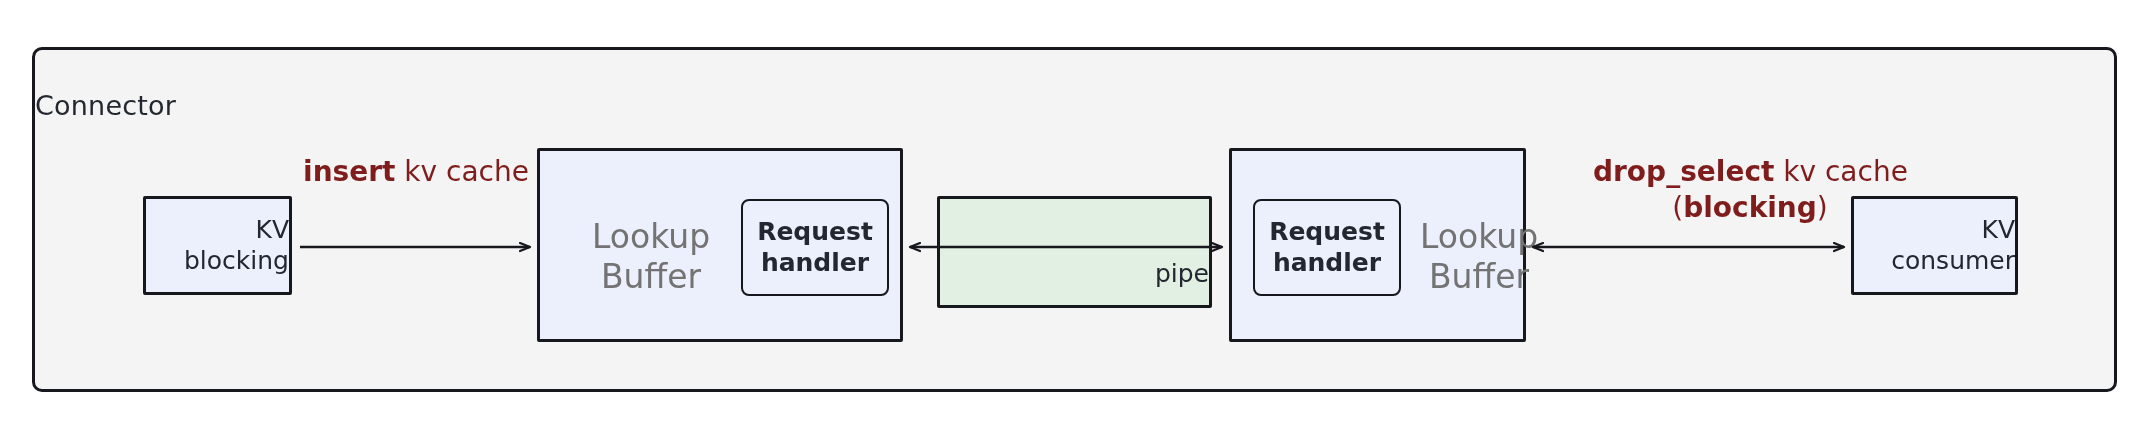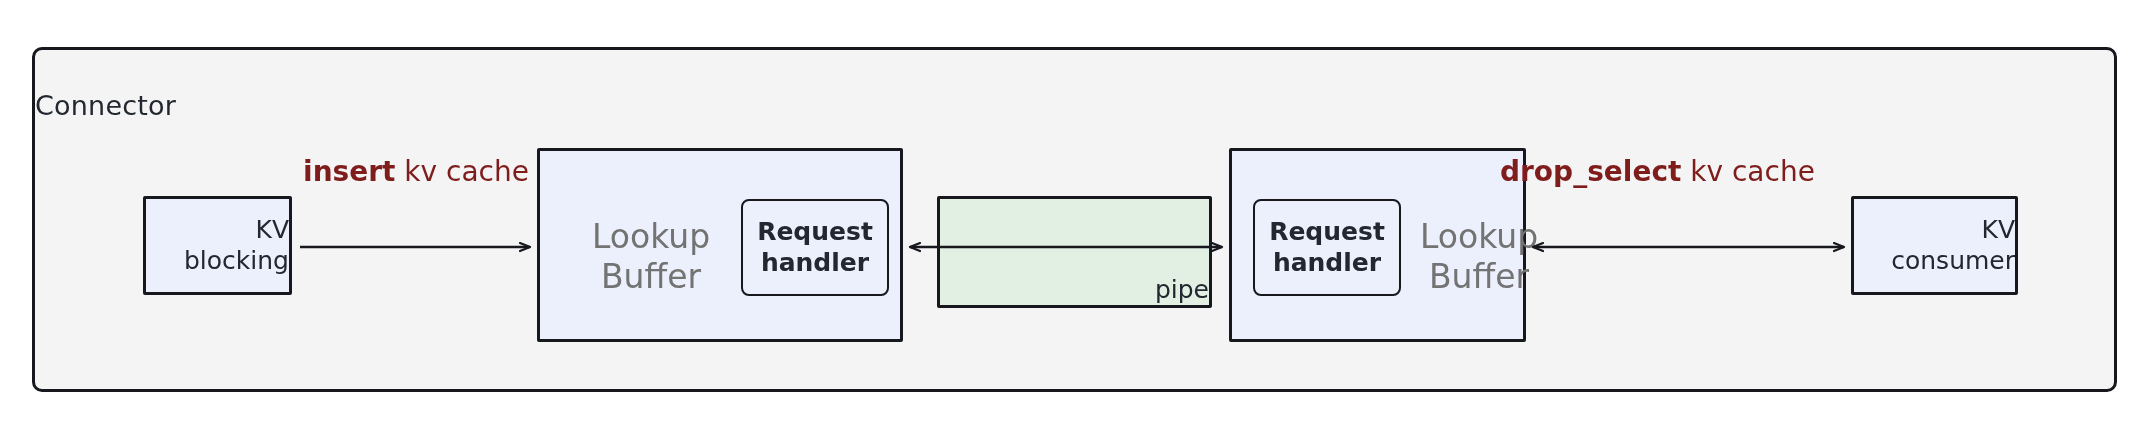--- a/index.html
+++ b/index.html
@@ -103,20 +103,21 @@
   .lb-left  .req-handler { left: 201px; }
   .lb-right .req-handler { left: 21px; }
 
   .lb-left  .lb-label { position: absolute; left: 52px;  top: 66px; }
   .lb-right .lb-label { position: absolute; left: 188px; top: 66px; }
 
   
   .pipe-box {
     left: 937px; top: 196px; width: 275px; height: 112px;
     justify-content: flex-end;
+    padding-bottom: 16px;
   }
 
   
   #arrows {
     position: absolute;
     left: 0; top: 0;
     width: 2146px;
     height: 438px;
     pointer-events: none;
   }
@@ -128,21 +129,21 @@
     font-size: 28px;
     line-height: 1.3;
     color: #7f1d1d;
     white-space: nowrap;
   }
   .edge-label b { font-weight: 700; }
   .edge-label .l1 { display: block; }
   .edge-label .l2 { display: block; }
 
   .label-insert { left: 300px; top: 154px; width: 232px; }
-  .label-drop   { left: 1500px; top: 154px; width: 314px; }
+  .label-drop   { left: 1593px; top: 154px; width: 314px; }
 </style>
 </head>
 <body>
 
 <div id="stage">
 
   <div class="connector-box">
     <div class="connector-title">Connector</div>
   </div>
 
@@ -198,15 +199,16 @@
 
     <line x1="1533" y1="247" x2="1844" y2="247" stroke="#16181d" stroke-width="2.4" marker-start="url(#atail)" marker-end="url(#ahead)"></line>
   </svg>
 
   <div class="edge-label label-insert">
     <span class="l1"><b>insert</b><span> kv cache</span></span>
   </div>
 
   <div class="edge-label label-drop">
     <span class="l1"><b>drop_select</b><span> kv cache</span></span>
+    <span class="l2"><span>(</span><b>blocking</b><span>)</span></span>
   </div>
 
 </div>
 
 </body></html>

